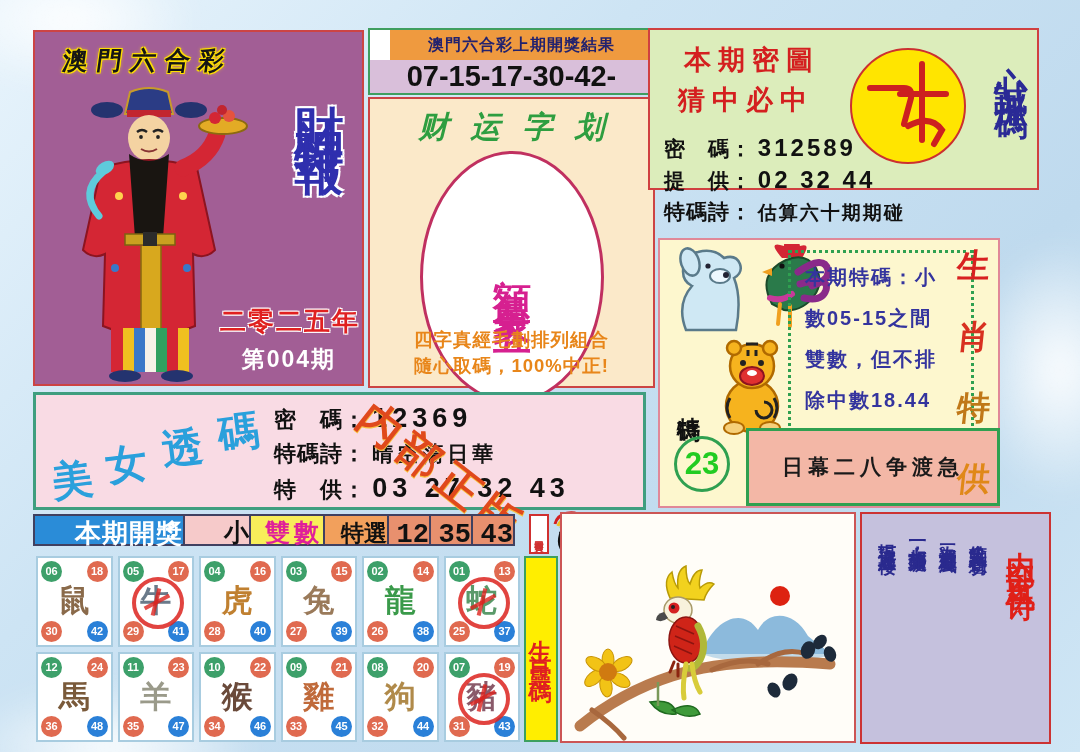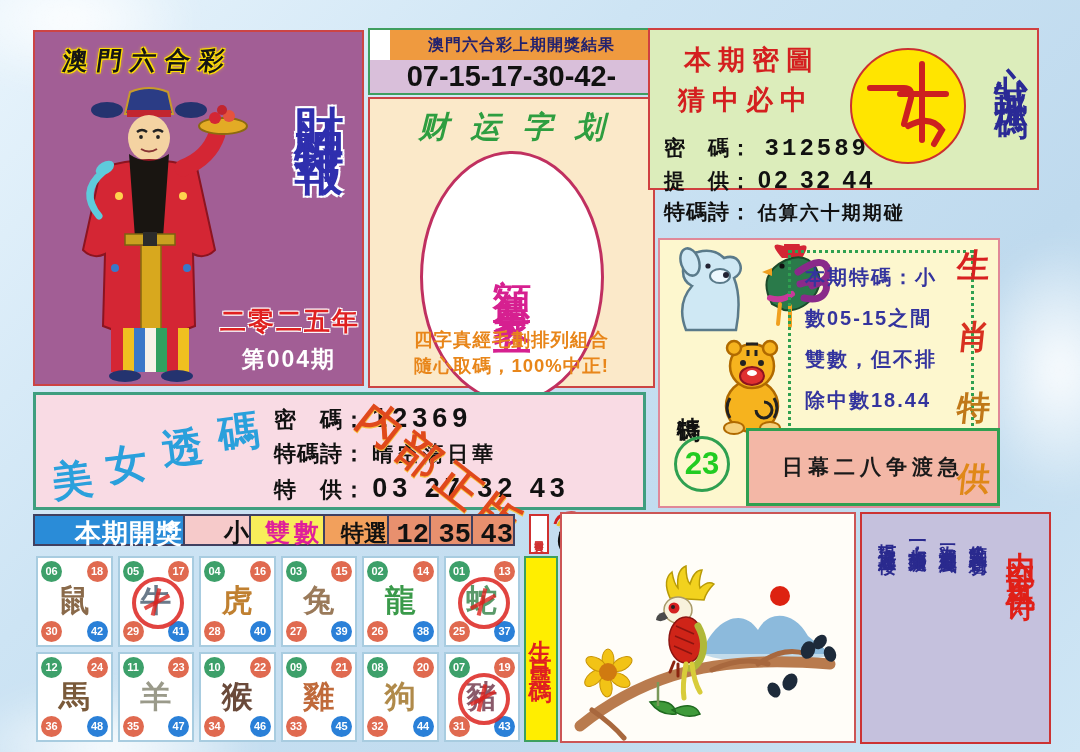--- a/index.html
+++ b/index.html
@@ -43,21 +43,21 @@
   #mitu{left:648px;top:28px;width:391px;height:162px;background:#dcedbb;border:2px solid #d04040;}
   .mitu-head{position:absolute;color:#d41f1f;font-size:27px;font-weight:bold;letter-spacing:7px;
              font-family:"Liberation Serif","DejaVu Serif",serif;}
   #mitu-h1{left:34px;top:12px;} #mitu-h2{left:28px;top:52px;}
   #mitu-circle{position:absolute;left:200px;top:18px;width:112px;height:112px;border-radius:50%;
              background:#ffe500;border:2px solid #cc3030;}
   .mitu-row{position:absolute;left:14px;font-size:21px;color:#111;white-space:nowrap;}
   .mitu-row b{font-weight:bold;letter-spacing:1px;}
   .mitu-val{font-weight:bold;font-size:24px;letter-spacing:3px;}
   .mitu-val.poem{font-size:19px;letter-spacing:2px;font-family:"Liberation Serif","DejaVu Serif",serif;}
-  #mrow0{top:104px;font-family:Liberation Mono, monospace;} #mrow1{top:136px;} #mrow2{top:168px;}
+  #mrow0{top:104px;} #mrow1{top:136px;} #mrow2{top:168px;}
   #mitu-side{position:absolute;right:4px;top:10px;writing-mode:vertical-rl;text-orientation:upright;
              color:#2a2a96;font-size:33px;font-weight:bold;letter-spacing:14px;
              font-family:"Liberation Serif","DejaVu Serif",serif;}
 
   
   #tegong{left:658px;top:238px;width:342px;height:270px;background:#fdf7ce;border:2px solid #e08898;}
   #tip-box{position:absolute;left:128px;top:10px;width:180px;height:176px;border:3px dotted #2fa050;}
   .tip-line{margin:8px 0 0 14px;color:#34349e;font-size:20px;font-weight:bold;letter-spacing:2px;line-height:33px;white-space:nowrap;}
   #tema-label{position:absolute;left:14px;top:158px;writing-mode:vertical-rl;text-orientation:upright;
               font-size:23px;font-weight:bold;color:#111;letter-spacing:4px;}

